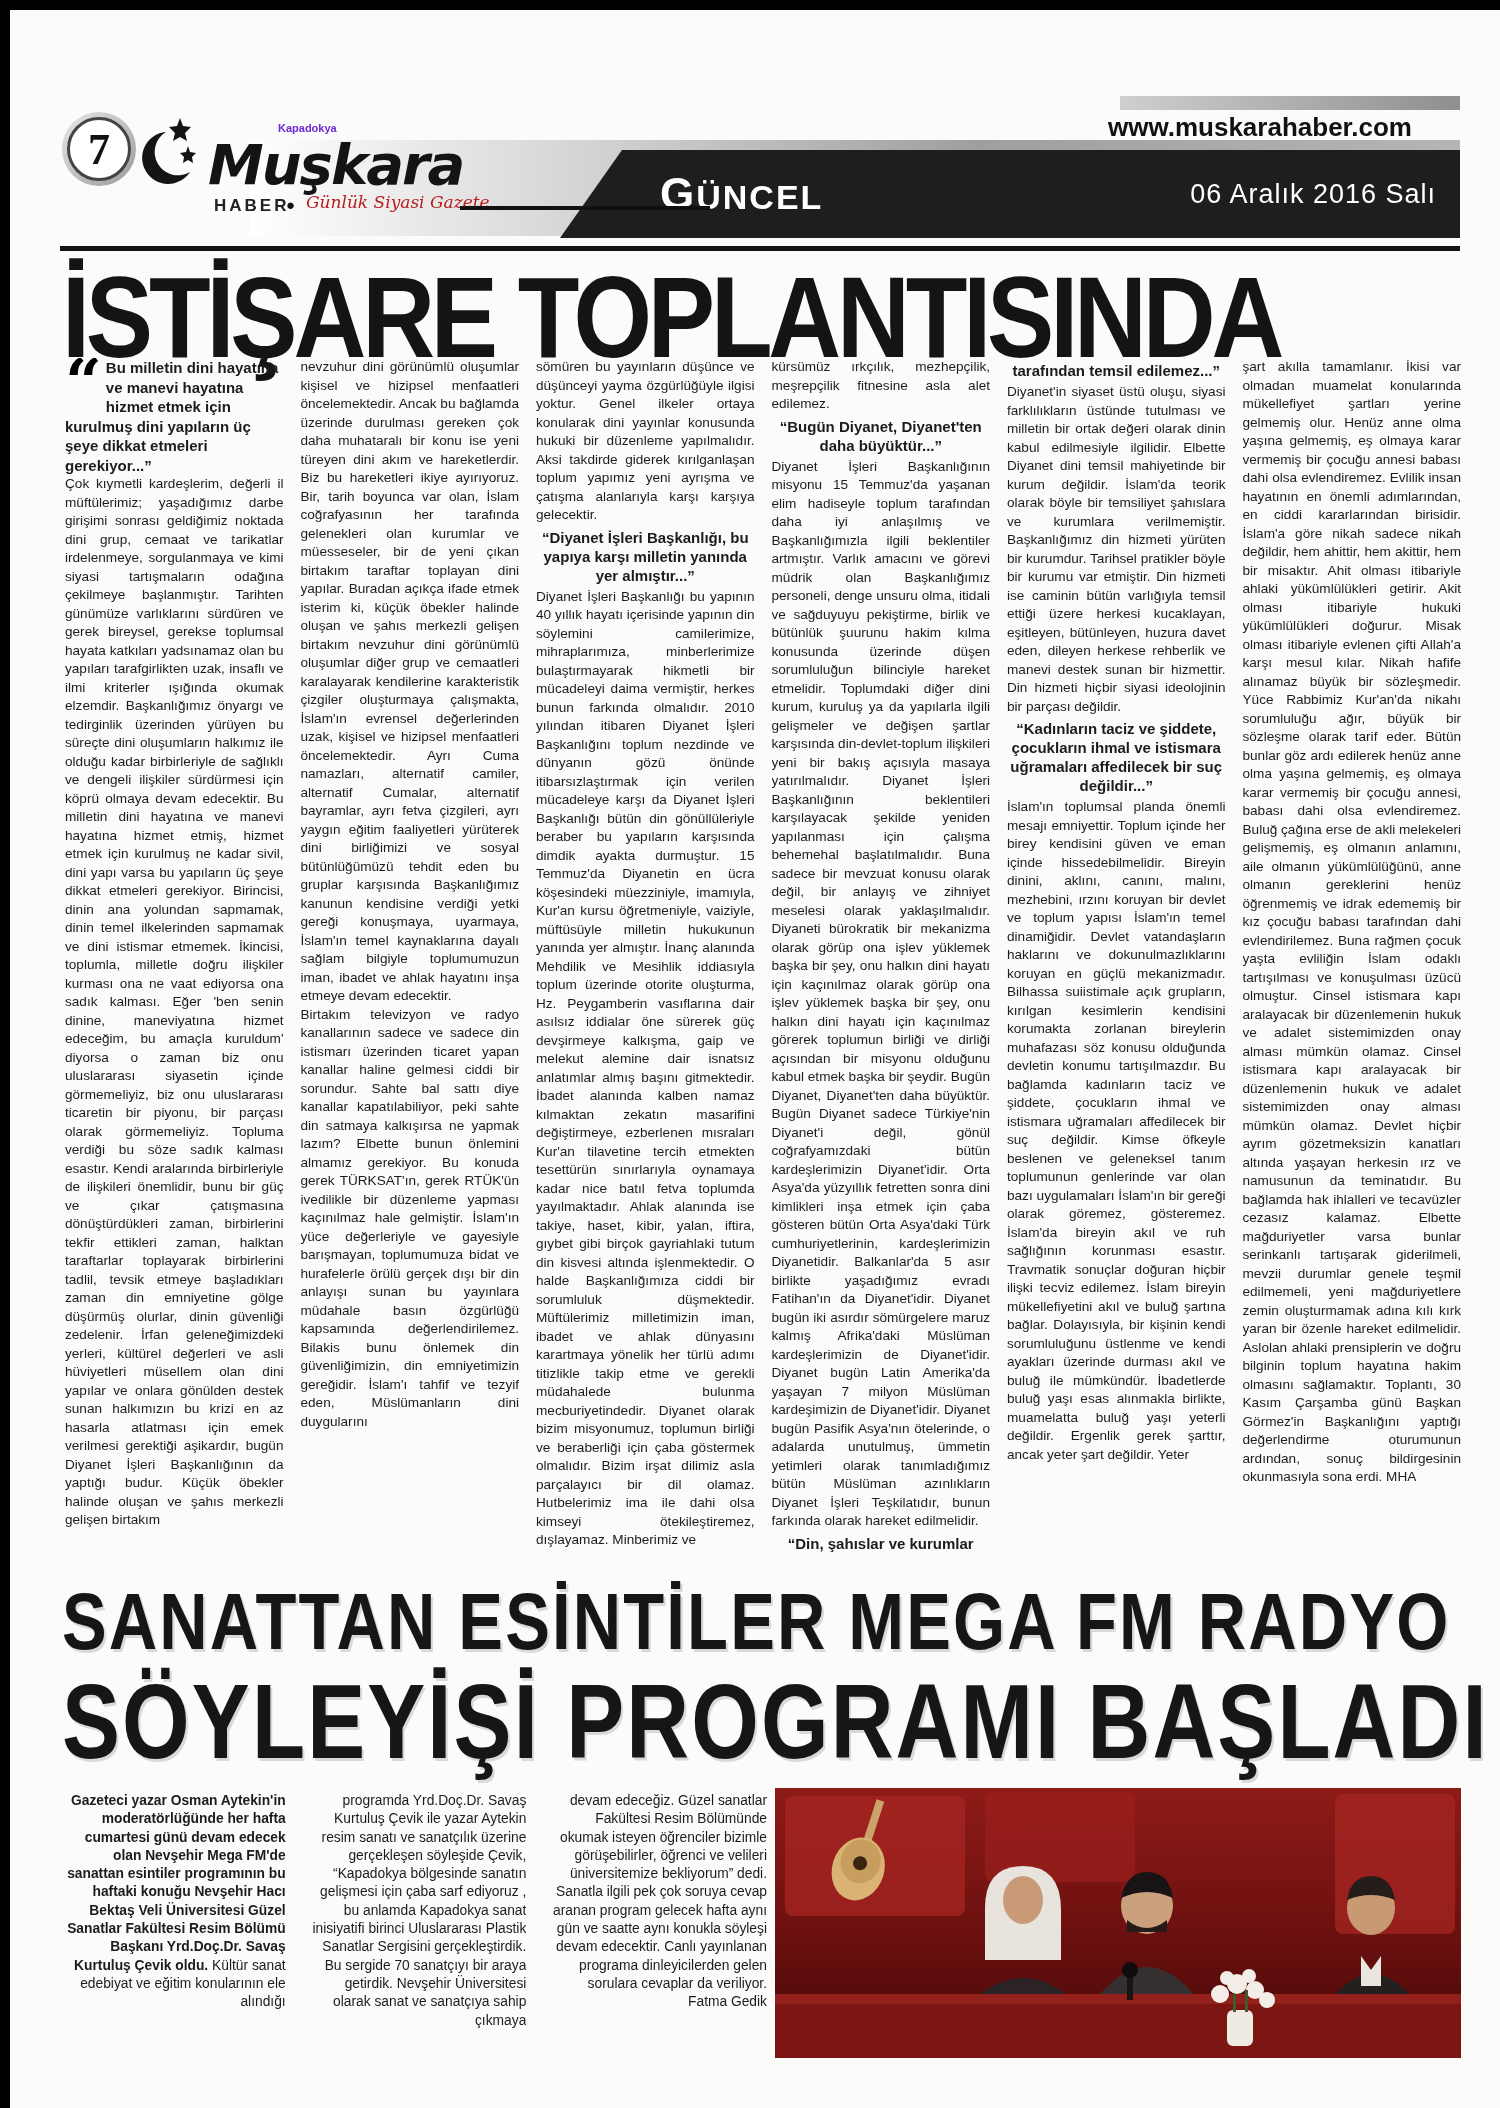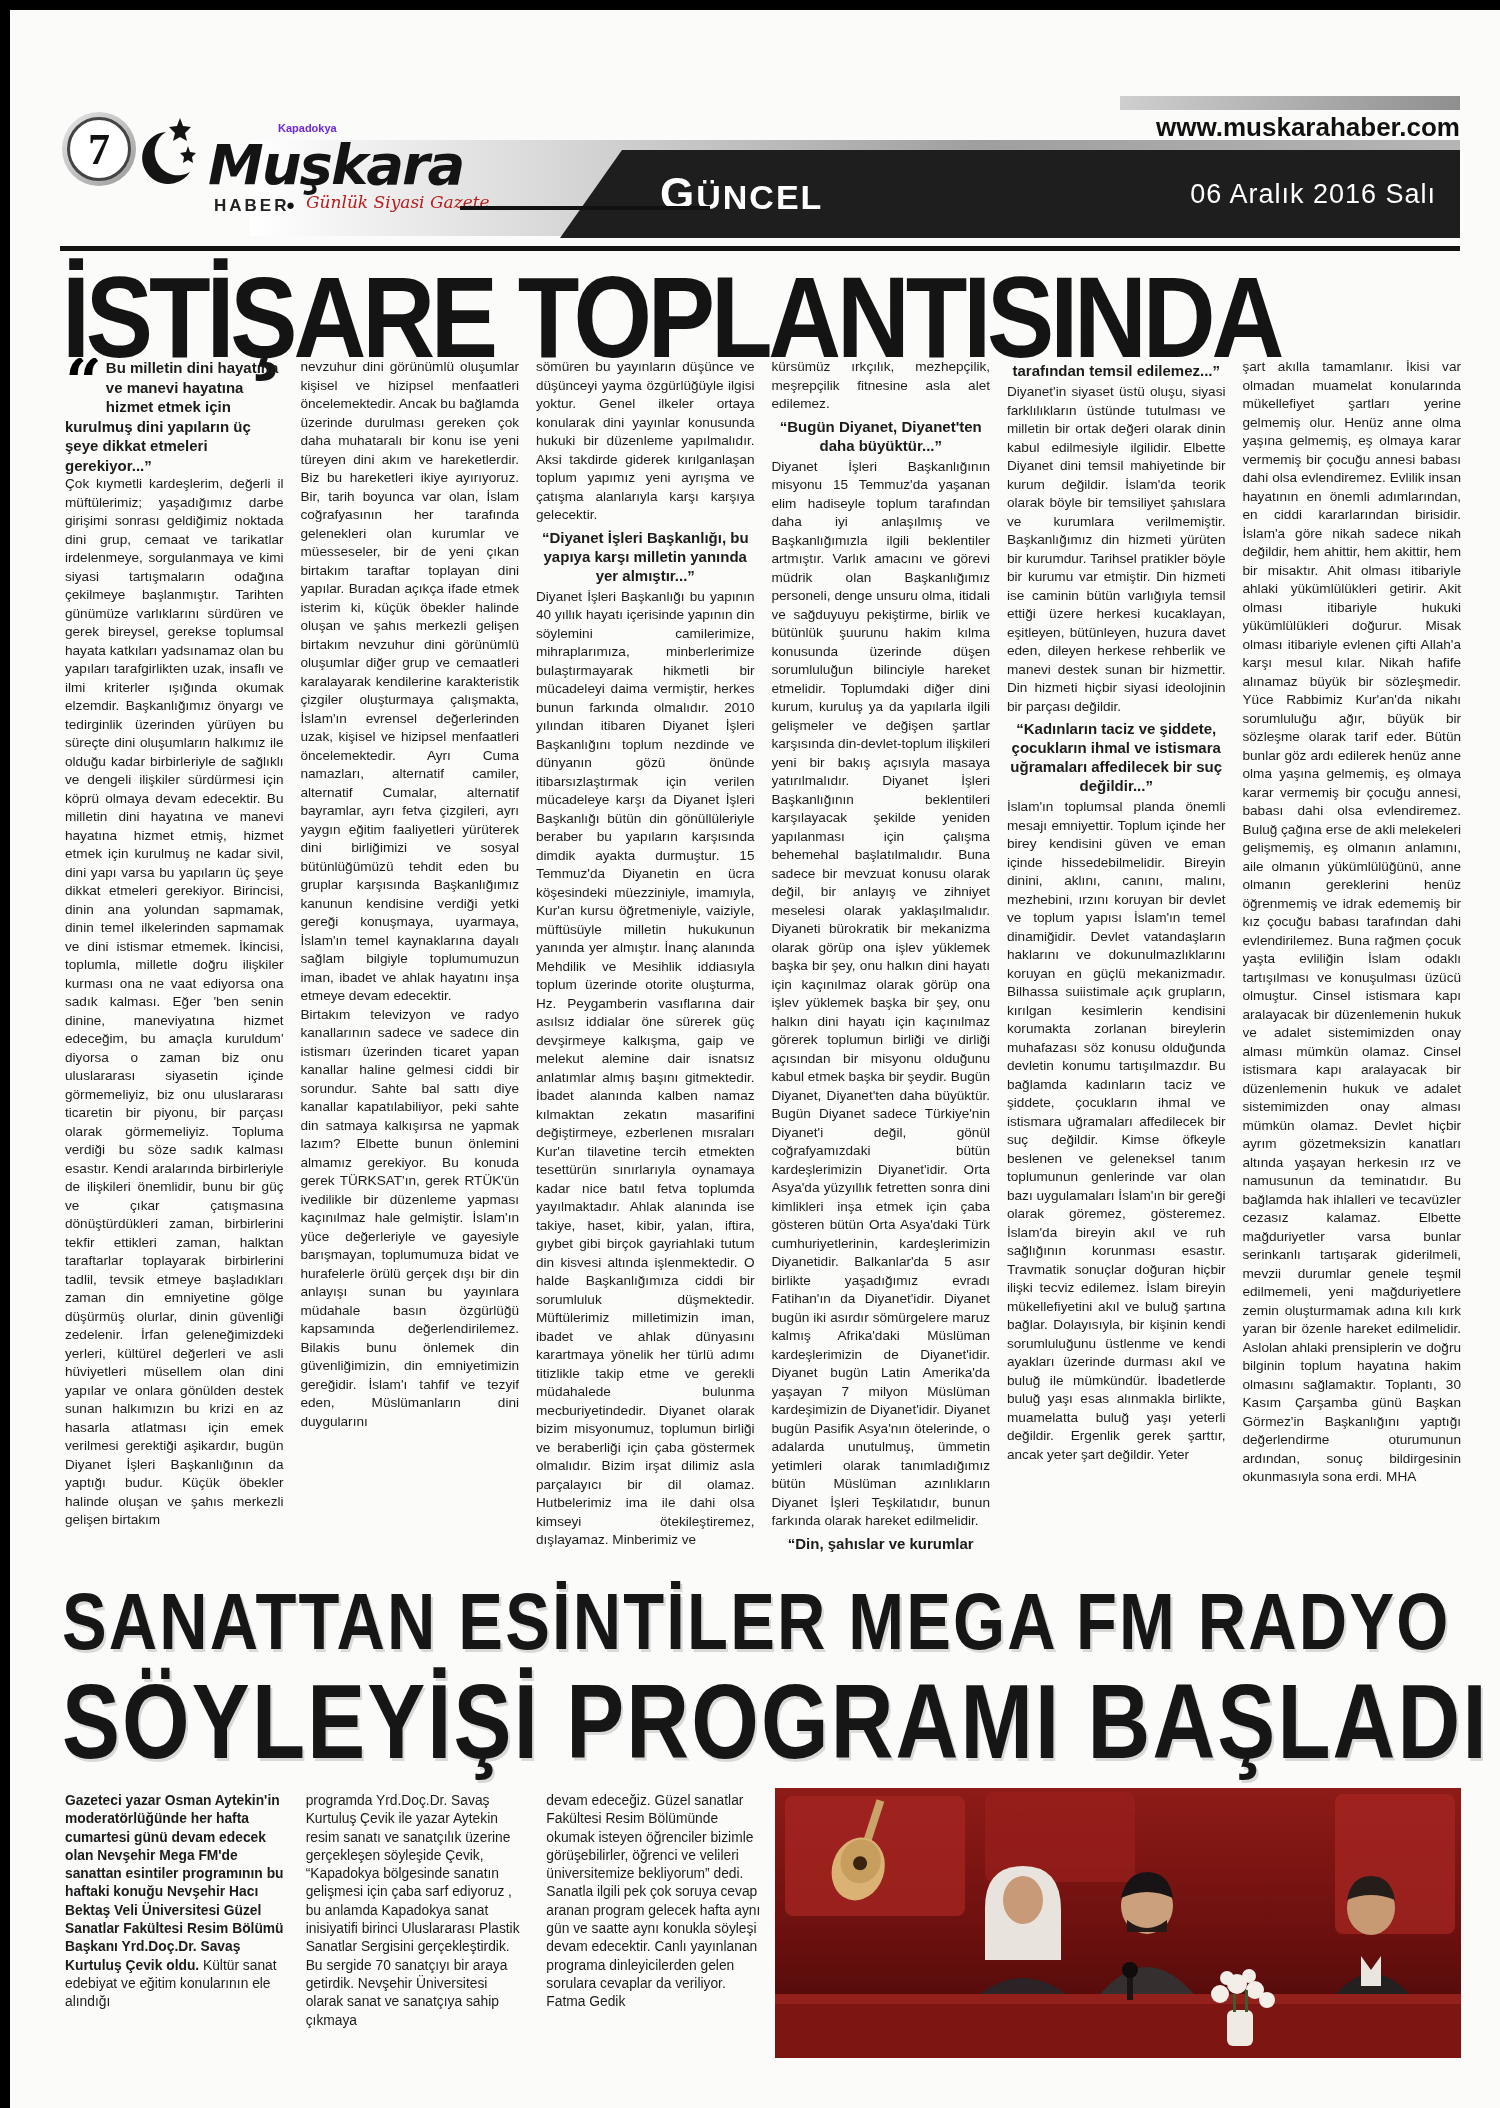--- a/index.html
+++ b/index.html
@@ -10,21 +10,21 @@
 
   
   .pagenum{position:absolute;left:62px;top:112px;width:74px;height:74px;border-radius:50%;
            background:linear-gradient(135deg,#e8e8e8,#9a9a9a);display:flex;align-items:center;justify-content:center;}
   .pagenum-inner{width:58px;height:58px;border-radius:50%;background:#fff;border:3px solid #444;
            display:flex;align-items:center;justify-content:center;font-family:"Liberation Serif",serif;
            font-size:44px;font-weight:bold;color:#111;}
   .grayband{position:absolute;left:250px;top:140px;width:1210px;height:96px;
             background:linear-gradient(90deg,#ffffff 0%,#d8d8d8 25%,#9f9f9f 60%,#b5b5b5 100%);}
   .topstripe{position:absolute;left:1120px;top:96px;width:340px;height:14px;background:linear-gradient(90deg,#cfcfcf,#8f8f8f);}
-  .website{position:absolute;left:1060px;top:112px;width:400px;text-align:right;font-size:26px;font-weight:bold;color:#111;}
+  .website{position:absolute;left:1060px;top:112px;width:400px;text-align:center;font-size:26px;font-weight:bold;color:#111;}
   .guncelband{position:absolute;left:560px;top:150px;width:900px;height:88px;background:#1e1e1e;
               clip-path:polygon(62px 0,100% 0,100% 100%,0 100%);display:flex;align-items:center;}
   .guncel{margin-left:100px;color:#fff;font-weight:bold;font-size:34px;letter-spacing:2px;}
   .guncel::first-letter{font-size:44px;}
   .dateline{position:absolute;right:24px;color:#fff;font-size:27px;letter-spacing:1px;}
   .logo{position:absolute;left:150px;top:118px;width:420px;}
   .logo-mark{position:absolute;left:-14px;top:-6px;}
   .logo-region{position:absolute;left:128px;top:4px;font-size:11px;font-weight:bold;color:#6d28d9;}
   .logo-name{position:absolute;left:58px;top:14px;font-size:56px;font-weight:bold;font-style:italic;
              letter-spacing:-2px;color:#141414;font-family:"DejaVu Sans",sans-serif;}
@@ -52,21 +52,21 @@
   
   .headline2a{position:absolute;left:62px;top:1576px;white-space:nowrap;font-size:62px;font-weight:bold;
               letter-spacing:2px;transform:scale(1.08,1.28);transform-origin:left top;color:#161616;
               text-shadow:2px 2px 0 #55555533;}
   .headline2b{position:absolute;left:62px;top:1662px;white-space:nowrap;font-size:82px;font-weight:bold;
               letter-spacing:2px;transform:scale(1.06,1.28);transform-origin:left top;color:#161616;
               text-shadow:2px 2px 0 #55555533;}
 
   
   .bcols{position:absolute;left:65px;top:1792px;width:702px;display:flex;gap:20px;}
-  .bcol{flex:1;font-size:13.8px;line-height:18.3px;text-align:left;color:#1c1c1c;height:268px;overflow:hidden;}
+  .bcol{flex:1;font-size:13.8px;line-height:18.3px;text-align:right;color:#1c1c1c;height:268px;overflow:hidden;}
   .blead{font-weight:bold;}
   .photo{position:absolute;left:775px;top:1788px;width:686px;height:270px;background:#5a0e0e;overflow:hidden;}
 </style>
 </head>
 <body>
 
 <div class="page">
   <div class="edge-top"></div>
   <div class="edge-left"></div>
 

